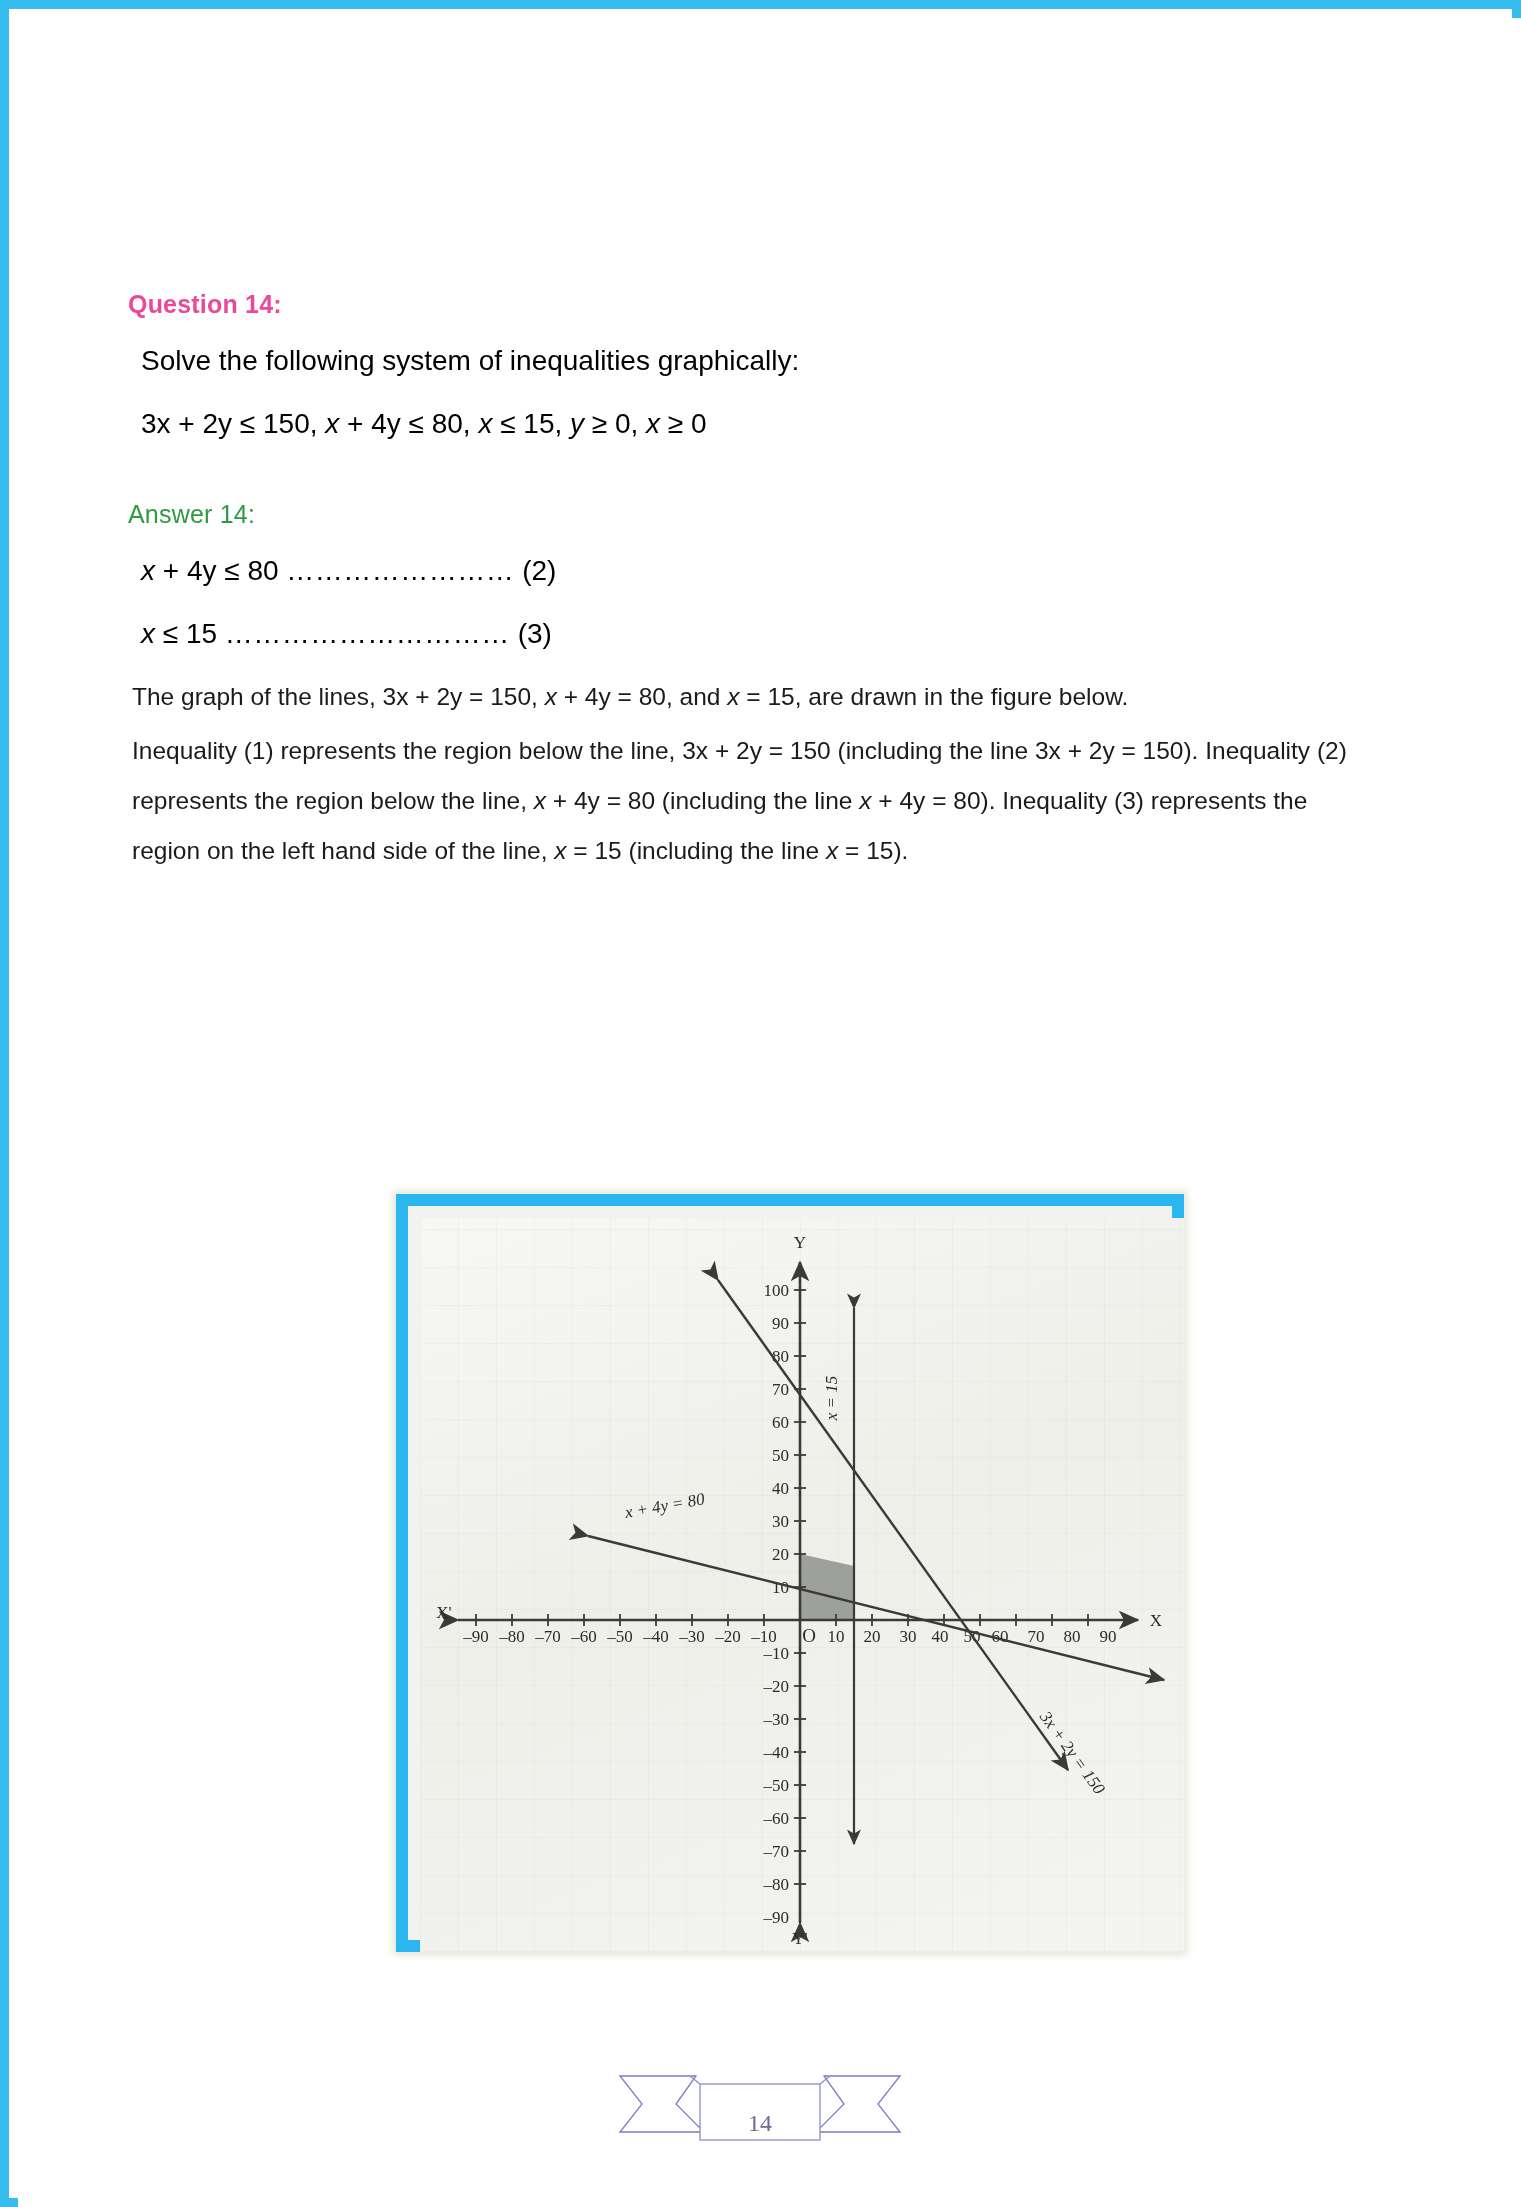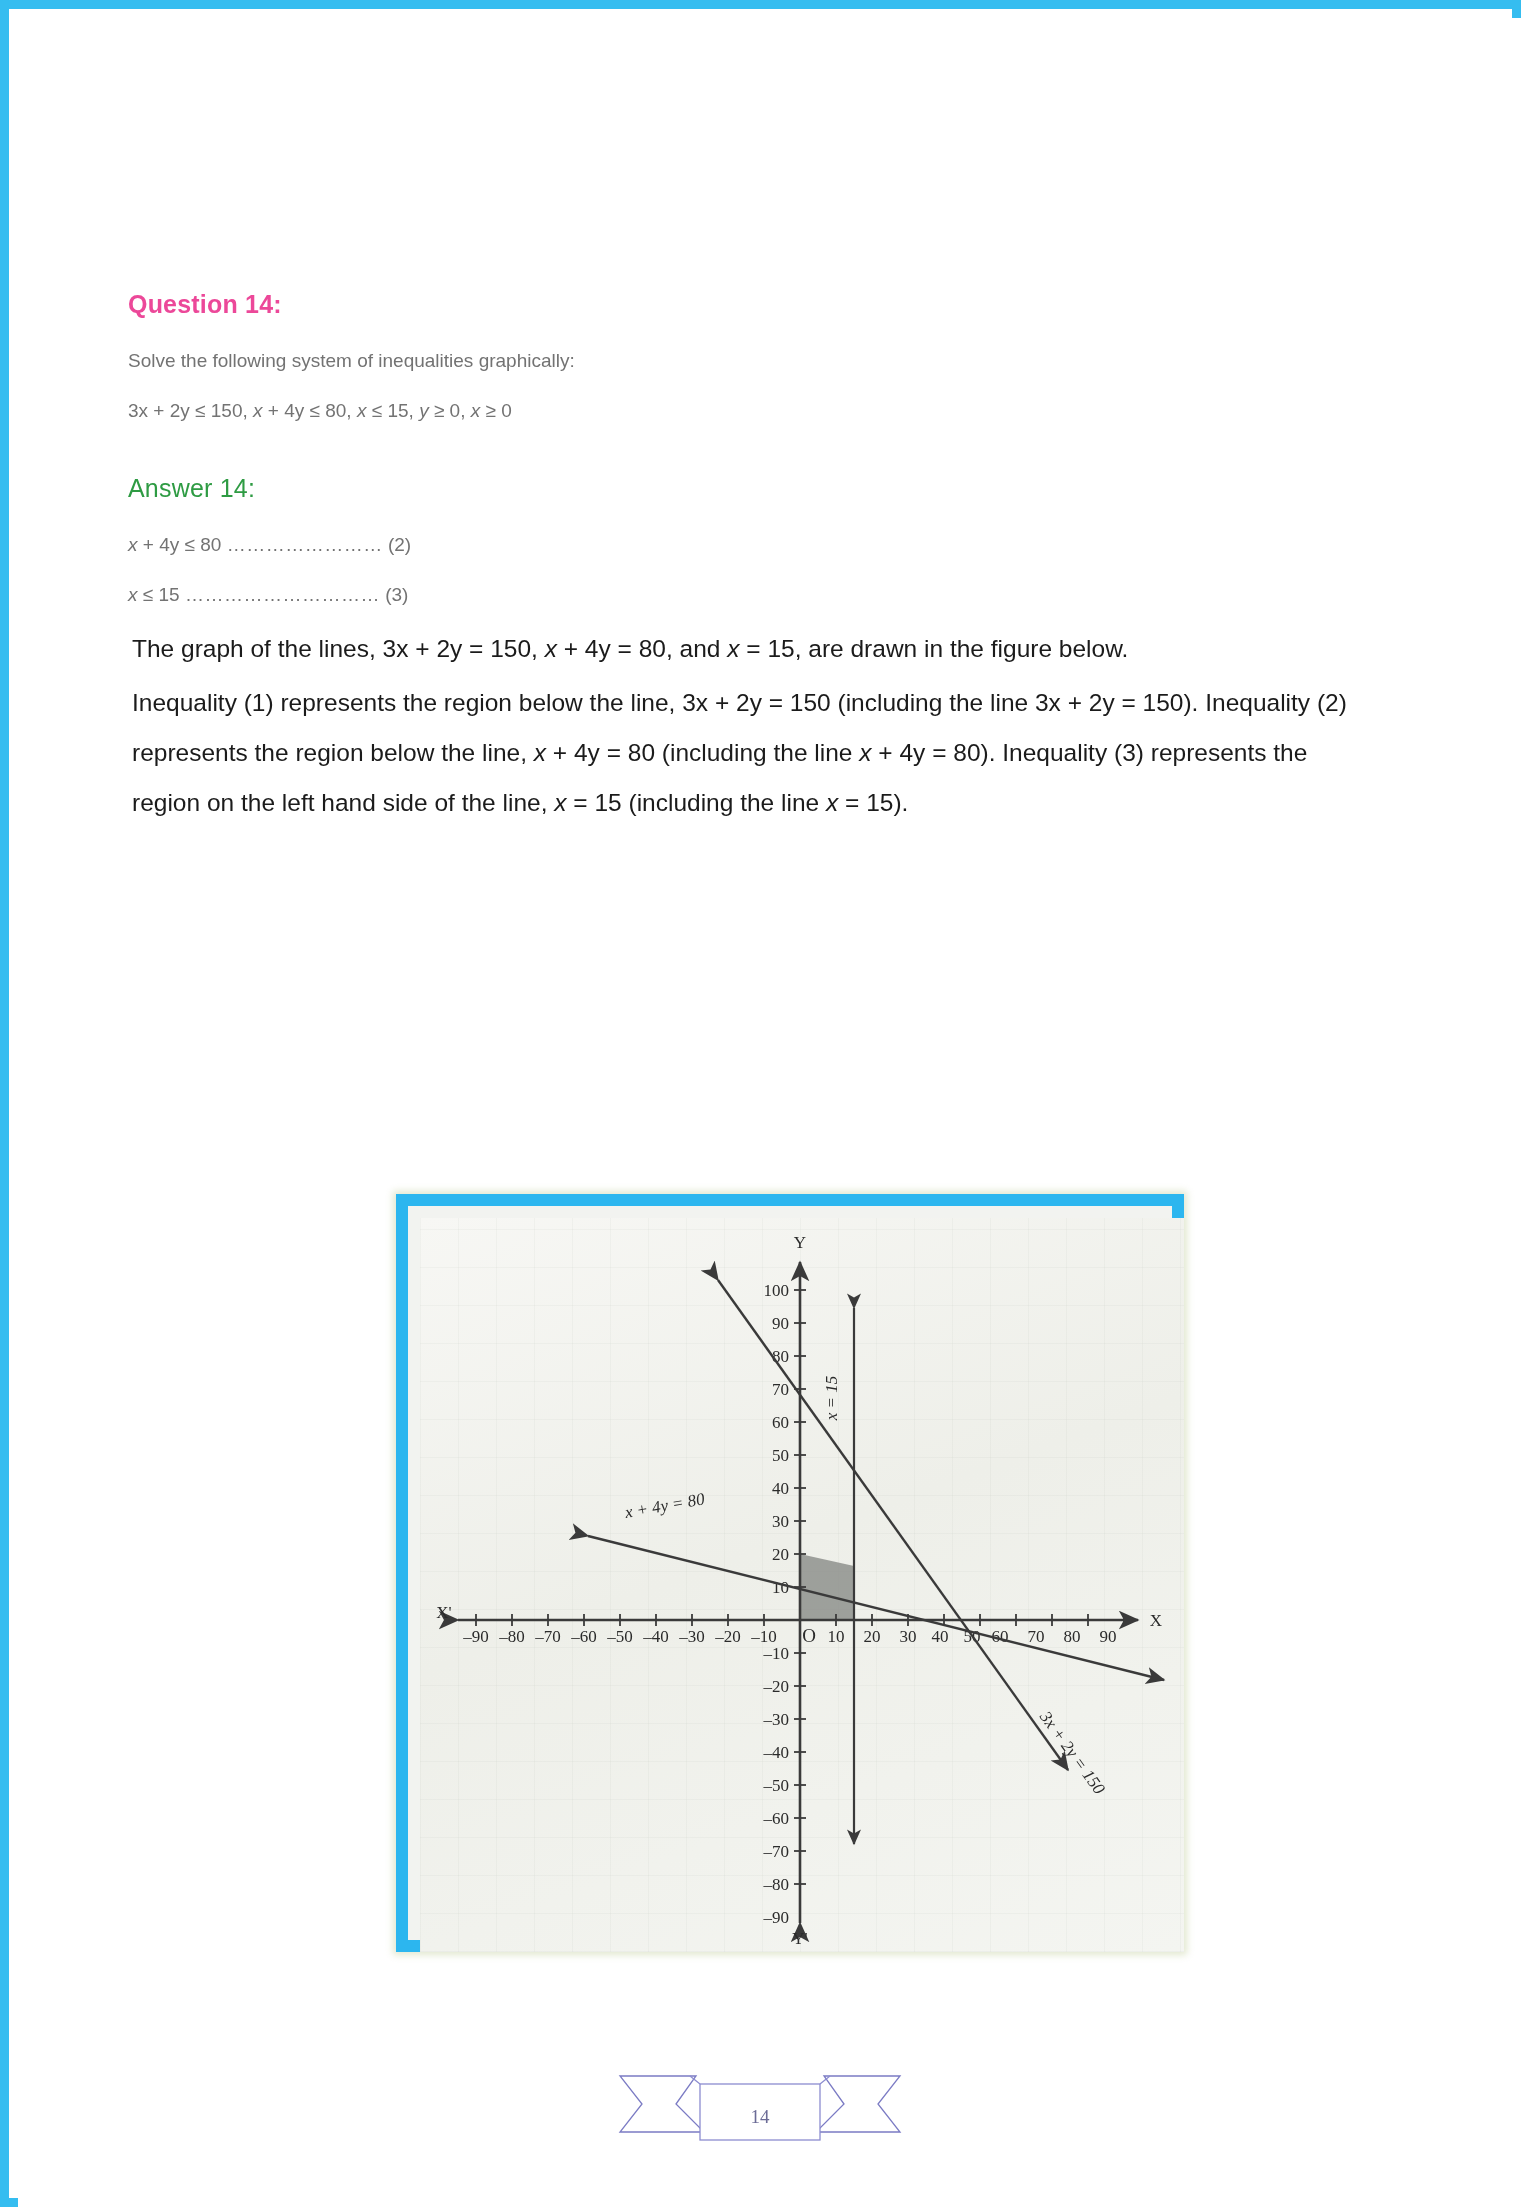--- a/index.html
+++ b/index.html
@@ -46,24 +46,24 @@
     margin: 0 0 17px 0;
   }
   .a-heading {
     color: #2e9b43;
     font-weight: normal;
     font-size: 25px;
     letter-spacing: .2px;
     margin: 0 0 17px 0;
   }
   .body-line {
-    color: #737373;
-    font-size: 19px;
+    color: #000000;
+    font-size: 28px;
     line-height: 50px;
-    margin: 0;
+    margin: 13px;
     white-space: nowrap;
   }
   .para {
     color: #1b1b1b;
     font-size: 24.5px;
     line-height: 50px;
     margin: 4px;
     width: 1230px;
   }
   .gap-sm { height: 22px; }
@@ -104,26 +104,26 @@
   
   .ribbon {
     position: absolute;
     left: 612px;
     top: 2058px;
     width: 296px;
     height: 96px;
   }
   .ribbon-num {
     position: absolute;
-    left: 0; top: 0;
+    left: 0; top: 6px;
     width: 296px; height: 96px;
     display: flex;
     align-items: center;
     justify-content: center;
-    font-size: 19px;
+    font-size: 24px;
     color: #6b6b96;
     font-family: "Liberation Serif", serif;
     padding-top: 22px;
     box-sizing: border-box;
   }
 </style>
 </head>
 <body>
 
 <div class="page-frame">

